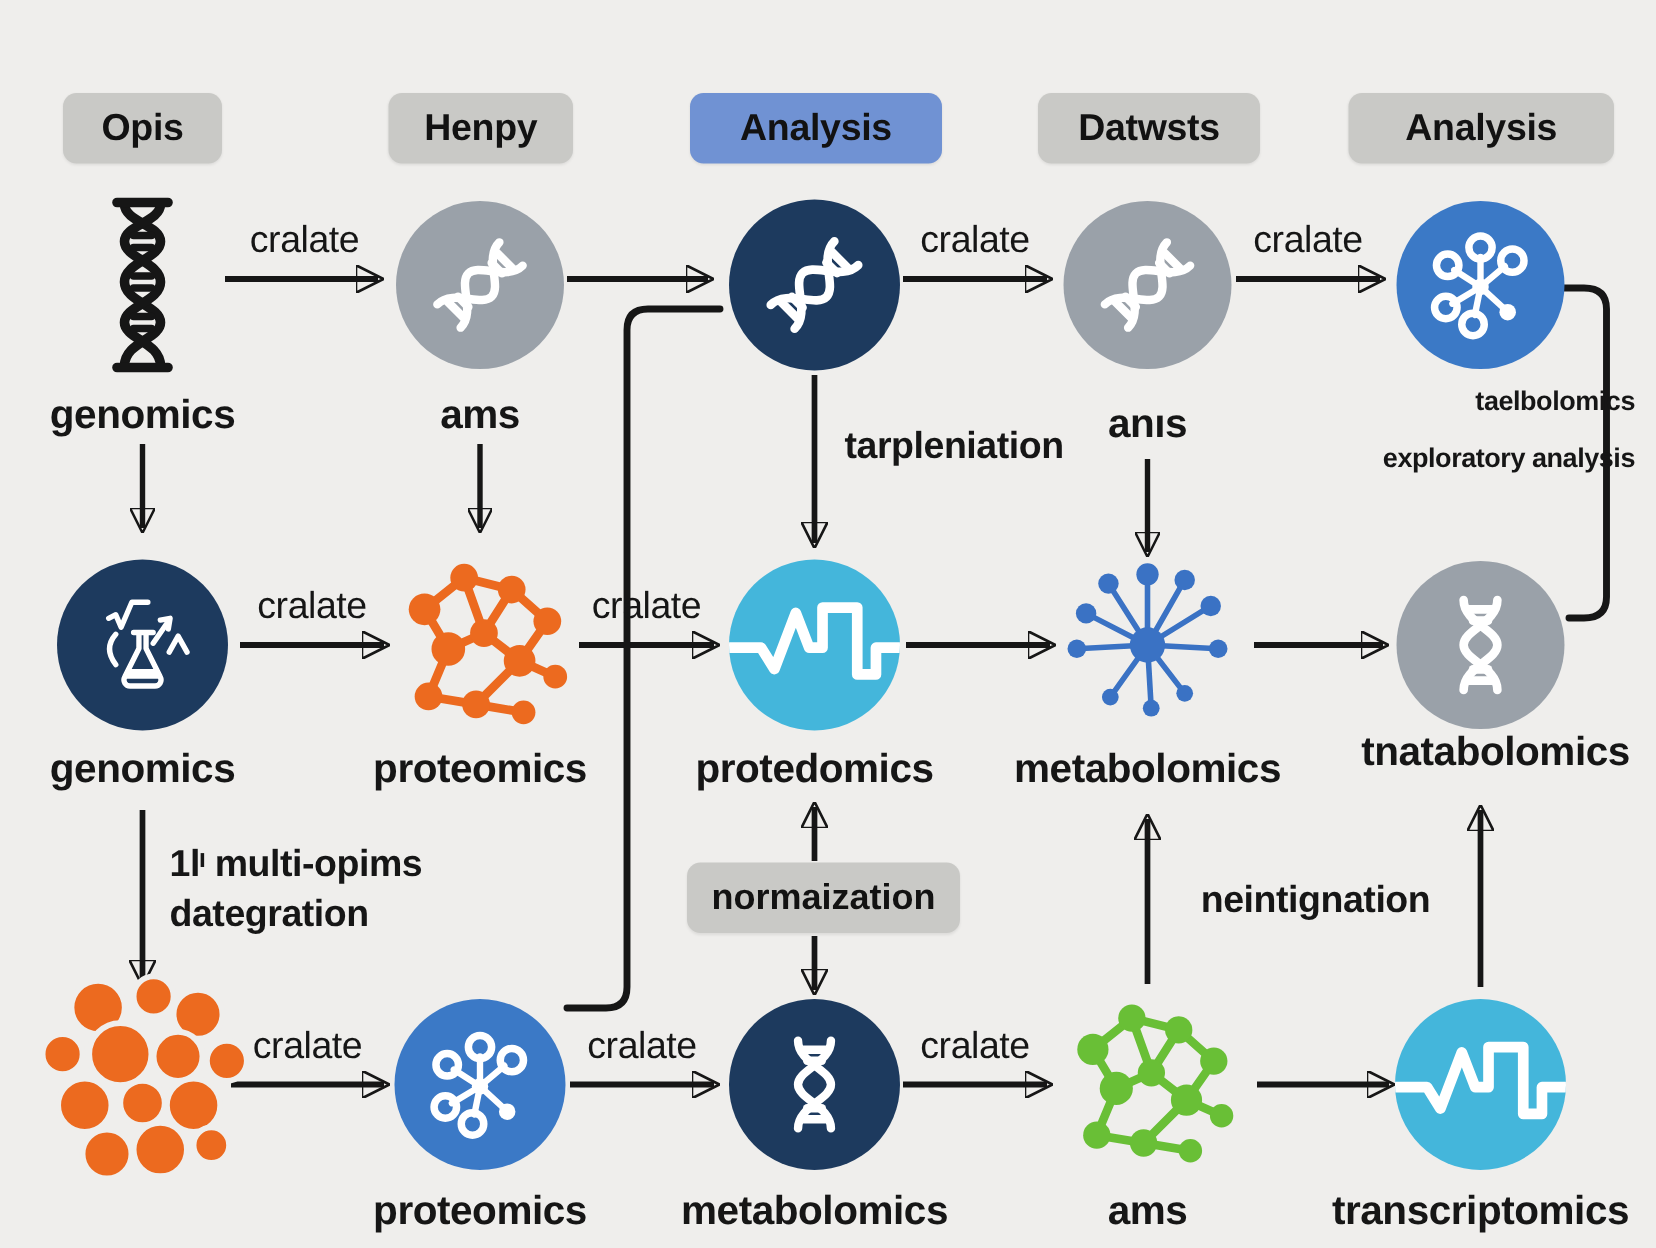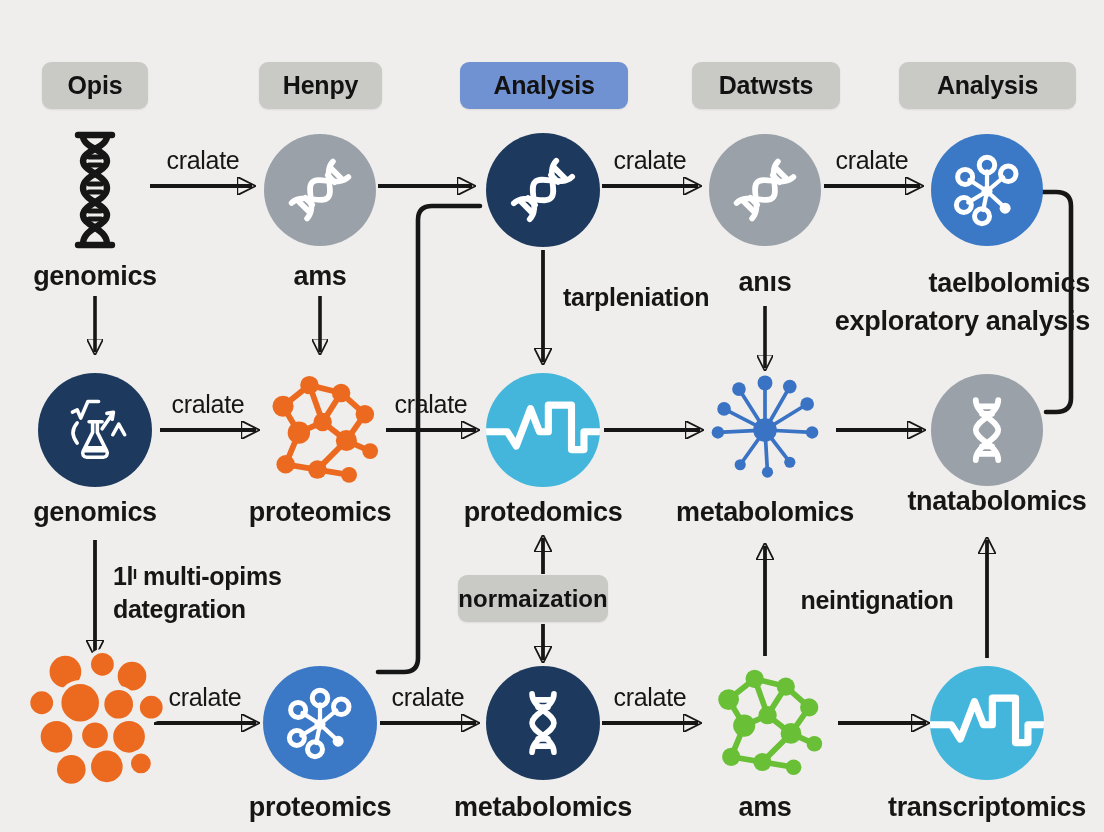--- a/index.html
+++ b/index.html
@@ -27,27 +27,27 @@
   .node-label{
     position:absolute;transform:translateX(-50%);white-space:nowrap;
     font-size:27px;font-weight:600;letter-spacing:-0.3px;color:#161616;
   }
   .anno{
     position:absolute;white-space:nowrap;
     font-size:25px;font-weight:600;letter-spacing:-0.3px;color:#161616;
   }
   .anno.center{transform:translateX(-50%);}
   .norm-box{
-    position:absolute;left:458px;top:575px;width:150px;height:47px;border-radius:9px;
+    position:absolute;left:458px;top:575px;width:182px;height:47px;border-radius:9px;
     background:#c9c9c6;display:flex;align-items:center;justify-content:center;
     font-size:24px;font-weight:600;color:#121212;box-shadow:0 1px 2px rgba(0,0,0,0.08);
   }
   .right-block{
-    position:absolute;right:14px;top:264px;text-align:right;
-    font-size:27px;font-weight:600;letter-spacing:-0.3px;line-height:38px;color:#161616;
+    position:absolute;right:14px;top:248px;text-align:right;
+    font-size:18px;font-weight:600;letter-spacing:-0.3px;line-height:38px;color:#161616;
   }
   .connectors{position:absolute;left:0;top:0;}
   .connectors line,.connectors path{stroke:#161616;fill:none;}
   .hidden-defs{position:absolute;width:0;height:0;overflow:hidden;}
 </style>
 </head>
 <body>
 
 <div id="canvas">
 

